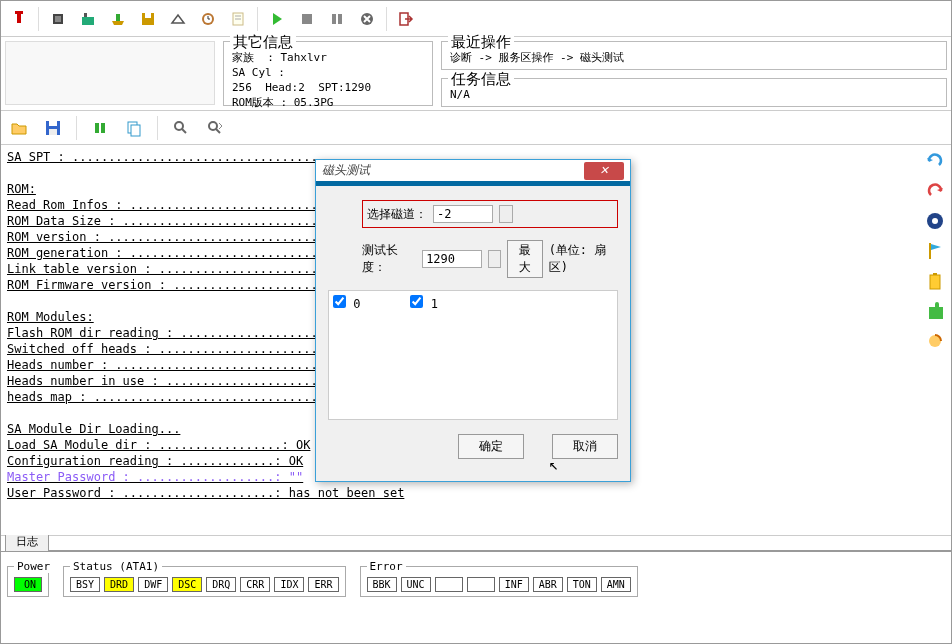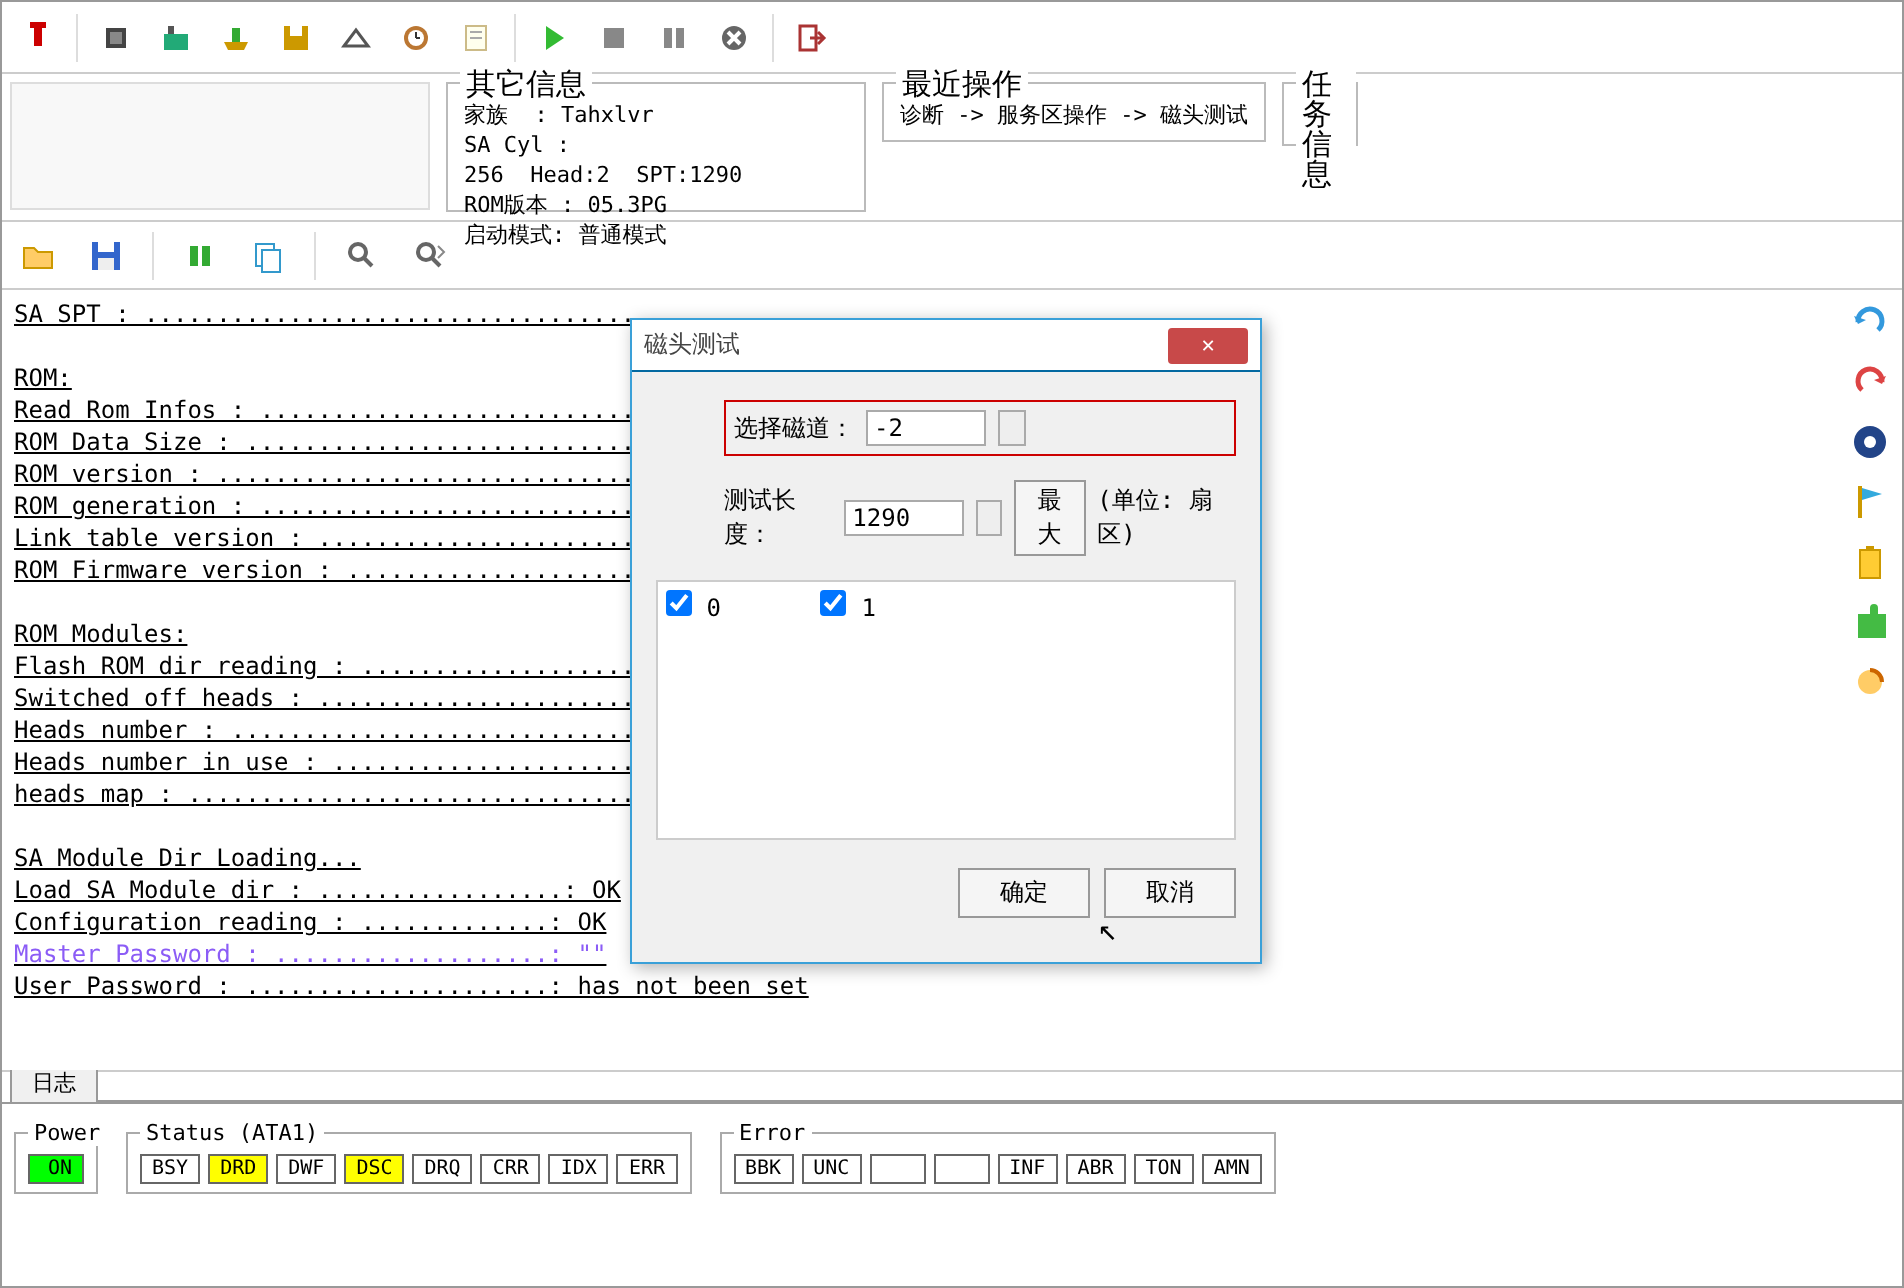--- a/index.html
+++ b/index.html
@@ -17,30 +17,30 @@
 .side-btn { width: 24px; height: 24px; display: flex; align-items: center; justify-content: center; cursor: pointer; }
 .tab-bar { height: 16px; border-top: 1px solid #ccc; display: flex; align-items: flex-end; padding-left: 4px; }
 .tab { border: 1px solid #999; border-bottom: none; padding: 2px 10px; background: #f0f0f0; font-size: 11px; border-radius: 3px 3px 0 0; }
 .status-bar { height: 50px; border-top: 1px solid #999; padding: 4px 6px; display: flex; gap: 14px; align-items: flex-end; font-size: 11px; }
 .status-group { border: 1px solid #aaa; position: relative; padding: 10px 6px 4px 6px; display: flex; gap: 4px; }
 .status-title { position: absolute; top: -7px; left: 6px; background: #fff; padding: 0 3px; }
 .status-box { border: 1px solid #666; padding: 1px 5px; font-size: 10px; min-width: 28px; text-align: right; }
 .green { background: #0f0; }
 .yellow { background: #ff0; }
 .dialog { position: absolute; left: 314px; top: 158px; width: 316px; background: #f0f0f0; border: 1px solid #3aa0d8; box-shadow: 2px 2px 8px rgba(0,0,0,0.3); }
-.dlg-title { background: #fff; height: 26px; display: flex; align-items: center; justify-content: space-between; padding: 0 6px; font-size: 12px; color: #444; border-bottom: 1px solid #0369a1; }
+.dlg-title { background: #fff; height: 26px; display: flex; align-items: center; justify-content: space-between; padding: 0 6px; font-size: 12px; color: #444; border-bottom: 5px solid #0369a1; font-style: italic; }
 .dlg-close { background: #c84949; color: #fff; width: 40px; height: 18px; display: flex; align-items: center; justify-content: center; font-size: 11px; border-radius: 2px; cursor: pointer; }
 .dlg-body { padding: 14px 12px; font-size: 12px; }
 .dlg-row { display: flex; align-items: center; gap: 6px; margin-bottom: 12px; margin-left: 34px; }
 .dlg-row.hl { border: 1px solid #c00; padding: 4px; }
 .dlg-input { width: 60px; border: 1px solid #aaa; padding: 1px 3px; font-family: monospace; font-size: 12px; }
 .dlg-spin { width: 14px; height: 18px; border: 1px solid #aaa; background: #eee; display: inline-block; }
 .dlg-btn { border: 1px solid #999; background: #f5f5f5; padding: 3px 20px; cursor: pointer; font-size: 12px; font-family: Liberation Serif, serif; }
 .dlg-check-area { border: 1px solid #ccc; background: #fff; height: 130px; padding: 4px; margin-bottom: 10px; display: flex; gap: 50px; }
-.dlg-footer { display: flex; justify-content: flex-end; gap: 7px; padding: 4px 0 8px 0; }
+.dlg-footer { display: flex; justify-content: flex-end; gap: 28px; padding: 4px 0 8px 0; }
 .cursor { position: absolute; left: 548px; top: 454px; font-size: 16px; pointer-events: none; }
 .empty-block { width: 210px; height: 64px; border: 1px solid #ddd; margin: 4px; background: #f8f8f8; }
 svg { display: block; }
 </style>
 </head>
 <body>
 
 <div class="toolbar-main">
   <div class="tb-btn">
       <svg width="16" height="16">
@@ -124,23 +124,22 @@
     </div>
 </div>
 
 <div class="info-row">
   <div class="empty-block"></div>
   <div class="info-block" style="width:210px">
     <div class="info-title">其它信息</div>
     <div><span>家族</span>&nbsp;&nbsp;: <span>Tahxlvr</span></div>
     <div><span>SA Cyl</span>&nbsp;: <span>256</span>&nbsp;&nbsp;<span>Head:2</span>&nbsp;&nbsp;<span>SPT:1290</span></div>
     <div><span>ROM版本</span>&nbsp;: <span>05.3PG</span></div>
-    <div><span>启动模式</span>: <span>普通模式</span></div>
-  </div>
-  <div style="display:flex;flex-direction:row;flex:1">
+  </div>
+  <div style="display:flex;flex-direction:column;flex:1">
     <div class="info-block" style="height:30px">
       <div class="info-title">最近操作</div>
       <div>诊断 -&gt; 服务区操作 -&gt; 磁头测试</div>
     </div>
     <div class="info-block" style="height:32px">
       <div class="info-title">任务信息</div>
       <div>N/A</div>
     </div>
   </div>
 </div>

